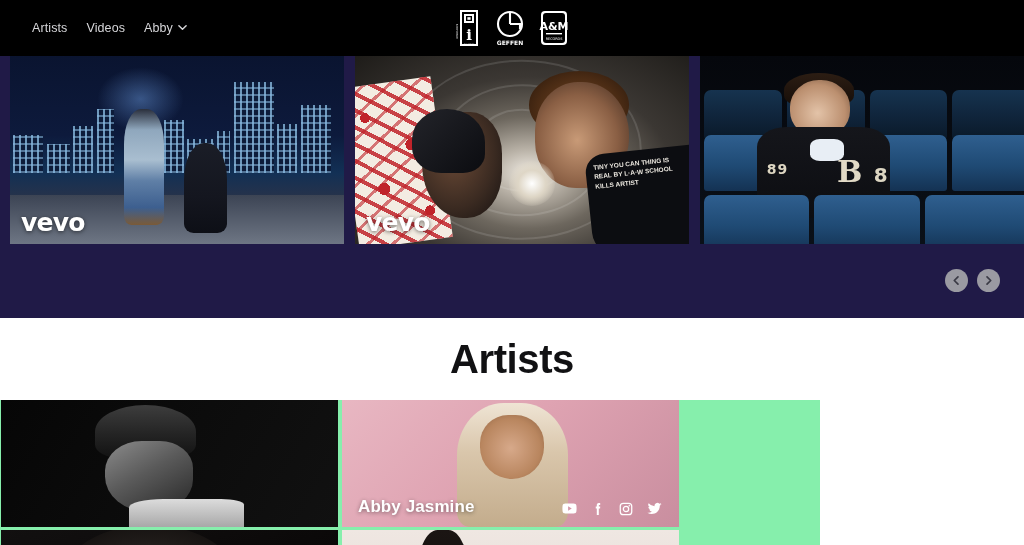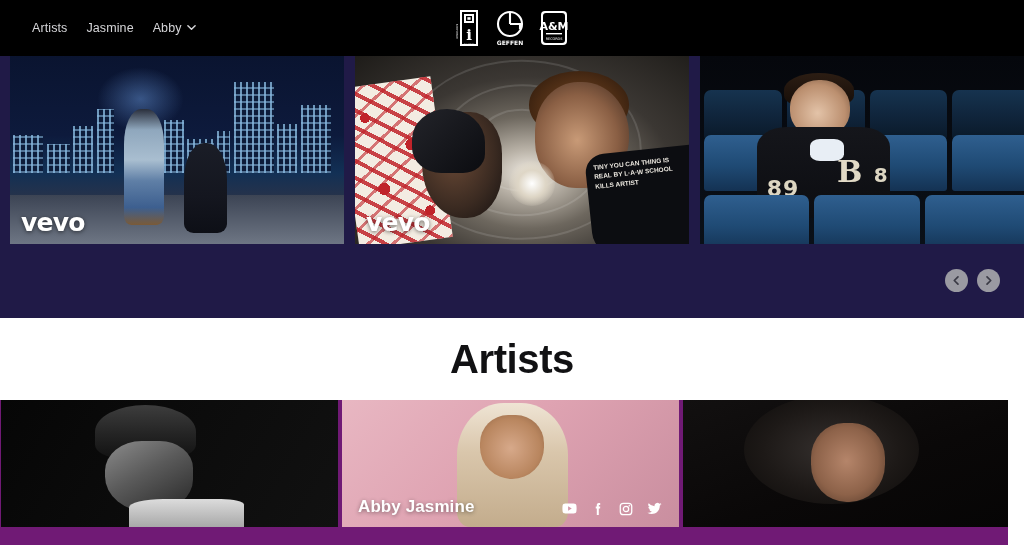--- a/index.html
+++ b/index.html
@@ -123,22 +123,22 @@
     border-radius:7px 7px 3px 3px; }
   .seat.dk{ background:linear-gradient(180deg,#16334f 0%,#0f2339 60%,#0a1929 100%); }
   .p3head{ position:absolute; left:27%; top:13%; width:18%; height:30%;
     background:radial-gradient(ellipse at 46% 58%, #e3c3a8 0%, #bb8f6f 60%, #6b4b36 100%);
     border-radius:48% 48% 46% 46%; }
   .p3hair{ position:absolute; left:25%; top:9%; width:21%; height:18%;
     background:linear-gradient(180deg,#2c1d13,#150d08); border-radius:50% 50% 34% 34%; }
   .p3body{ position:absolute; left:17%; top:38%; width:40%; height:48%;
     background:linear-gradient(180deg,#15161b 0%,#0c0d11 100%); border-radius:22% 22% 0 0; }
   .num89{ position:absolute; left:20%; top:56%; color:#ddd6c2;
-    font-size:22px; font-weight:700; letter-spacing:1px;
-    font-family:"DejaVu Sans", sans-serif;margin-top:15px; }
+    font-size:14px; font-weight:700; letter-spacing:1px;
+    font-family:"DejaVu Sans", sans-serif; }
   .letB{ position:absolute; left:41%; top:52%; color:#e2dac6;
     font-size:30px; font-weight:700; font-family:"DejaVu Serif", serif; }
   .num8b{ position:absolute; left:52%; top:57%; color:#ddd6c2;
     font-size:20px; font-weight:700; font-family:"DejaVu Sans", sans-serif; }
   .tee3{ position:absolute; left:33%; top:44%; width:10%; height:12%;
     background:#e8eef5; border-radius:30%; }
 
   
   .car-nav{
     position:absolute; right:24px; bottom:26px;
@@ -156,23 +156,23 @@
   .artists-head{
     position:absolute; top:318px; left:0; width:1024px; height:82px;
     background:#ffffff; display:flex; align-items:center; justify-content:center;
   }
   .artists-title{
     font-size:40px; font-weight:700; color:#111113;
     letter-spacing:-0.4px; line-height:1;
   }
 
   .artists-grid{
-    position:absolute; top:400px; left:0; width:1008px; height:145px;
+    position:absolute; top:400px; left:0; width:820px; height:145px;
     display:flex; flex-wrap:wrap; gap:3px 4px; overflow:hidden;
-    background:#701a75; padding:0 1px;flex-direction:column;
+    background:#86efac; padding:0 1px;
   }
   .artist-card{
     position:relative; width:337px; height:127px;
     overflow:hidden; cursor:pointer; flex:0 0 auto; background:#0b0b0b;
   }
   .artist-card .scene{ position:absolute; inset:0; }
 
   .artist-overlay{
     position:absolute; inset:0; display:flex; align-items:flex-end;
     justify-content:space-between; padding:0 16px 10px 16px;
@@ -224,21 +224,21 @@
 </head>
 <body>
 
 <div class="topnav">
 
   <div class="nav-links">
     <a class="nav-link" href="#">
       <span>Artists</span>
     </a>
     <a class="nav-link" href="#">
-      <span>Jasmine</span>
+      <span>Videos</span>
     </a>
     <a class="nav-link" href="#">
       <span>Abby</span>
       <span class="chev-dn">
         <svg width="9" height="9" viewBox="0 0 10 10">
             <path d="M1 3 L5 7 L9 3" stroke="#d6d6d9" stroke-width="1.6" fill="none" stroke-linecap="round" stroke-linejoin="round"></path>
           </svg>
       </span>
     </a>
   </div>

